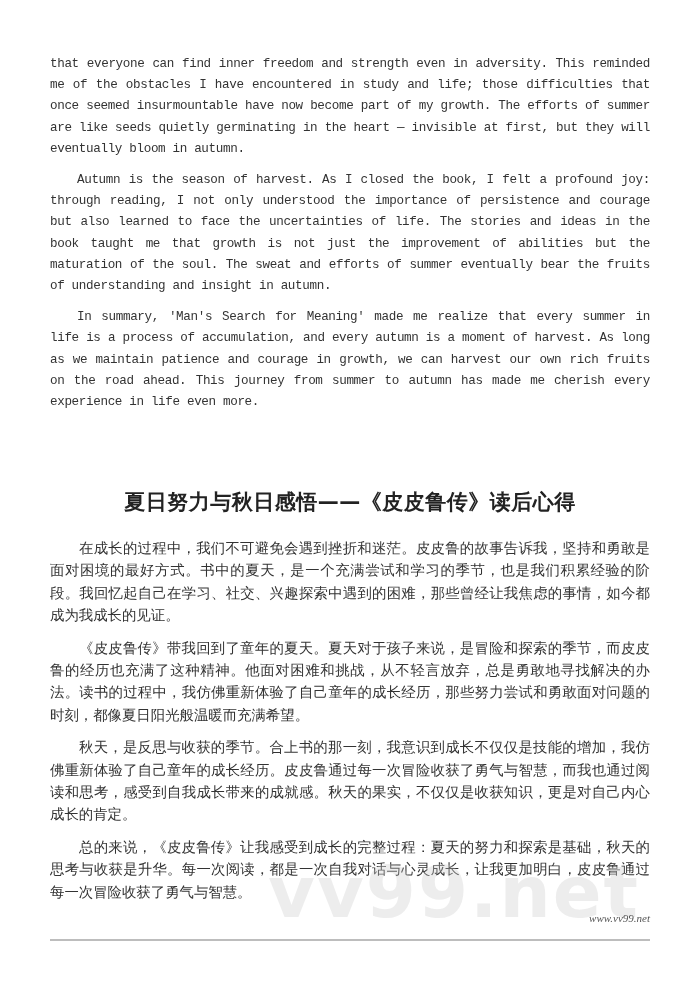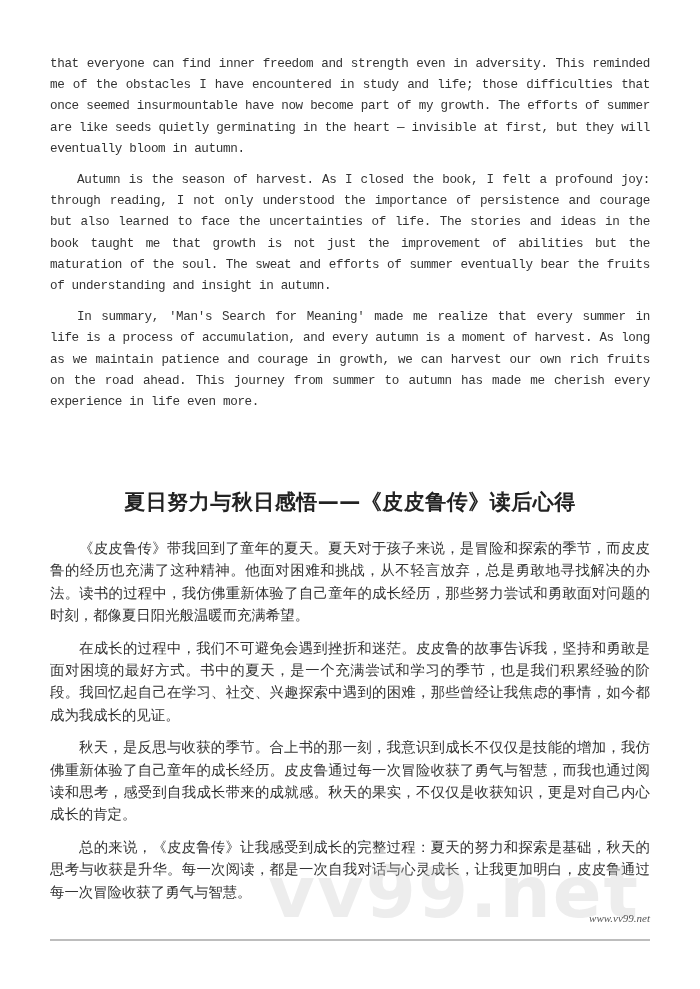--- a/index.html
+++ b/index.html
@@ -103,22 +103,22 @@
 
   <div class="content en-section">
     <p class="en-para">that everyone can find inner freedom and strength even in adversity. This reminded me of the obstacles I have encountered in study and life; those difficulties that once seemed insurmountable have now become part of my growth. The efforts of summer are like seeds quietly germinating in the heart — invisible at first, but they will eventually bloom in autumn.</p>
     <p class="en-para indent">Autumn is the season of harvest. As I closed the book, I felt a profound joy: through reading, I not only understood the importance of persistence and courage but also learned to face the uncertainties of life. The stories and ideas in the book taught me that growth is not just the improvement of abilities but the maturation of the soul. The sweat and efforts of summer eventually bear the fruits of understanding and insight in autumn.</p>
     <p class="en-para indent">In summary, 'Man's Search for Meaning' made me realize that every summer in life is a process of accumulation, and every autumn is a moment of harvest. As long as we maintain patience and courage in growth, we can harvest our own rich fruits on the road ahead. This journey from summer to autumn has made me cherish every experience in life even more.</p>
   </div>
 
   <div class="cn-title">夏日努力与秋日感悟——《皮皮鲁传》读后心得</div>
 
   <div class="content cn-section">
+    <p class="cn-para">在成长的过程中，我们不可避免会遇到挫折和迷茫。皮皮鲁的故事告诉我，坚持和勇敢是面对困境的最好方式。书中的夏天，是一个充满尝试和学习的季节，也是我们积累经验的阶段。我回忆起自己在学习、社交、兴趣探索中遇到的困难，那些曾经让我焦虑的事情，如今都成为我成长的见证。</p>
     <p class="cn-para">《皮皮鲁传》带我回到了童年的夏天。夏天对于孩子来说，是冒险和探索的季节，而皮皮鲁的经历也充满了这种精神。他面对困难和挑战，从不轻言放弃，总是勇敢地寻找解决的办法。读书的过程中，我仿佛重新体验了自己童年的成长经历，那些努力尝试和勇敢面对问题的时刻，都像夏日阳光般温暖而充满希望。</p>
-    <p class="cn-para">在成长的过程中，我们不可避免会遇到挫折和迷茫。皮皮鲁的故事告诉我，坚持和勇敢是面对困境的最好方式。书中的夏天，是一个充满尝试和学习的季节，也是我们积累经验的阶段。我回忆起自己在学习、社交、兴趣探索中遇到的困难，那些曾经让我焦虑的事情，如今都成为我成长的见证。</p>
     <p class="cn-para">秋天，是反思与收获的季节。合上书的那一刻，我意识到成长不仅仅是技能的增加，我仿佛重新体验了自己童年的成长经历。皮皮鲁通过每一次冒险收获了勇气与智慧，而我也通过阅读和思考，感受到自我成长带来的成就感。秋天的果实，不仅仅是收获知识，更是对自己内心成长的肯定。</p>
     <p class="cn-para">总的来说，《皮皮鲁传》让我感受到成长的完整过程：夏天的努力和探索是基础，秋天的思考与收获是升华。每一次阅读，都是一次自我对话与心灵成长，让我更加明白，皮皮鲁通过每一次冒险收获了勇气与智慧。</p>
   </div>
 
   <div class="watermark">vv99.net</div>
 
   <div class="footer-rule"></div>
   <div class="footer-text">www.vv99.net</div>
 
 </div>

